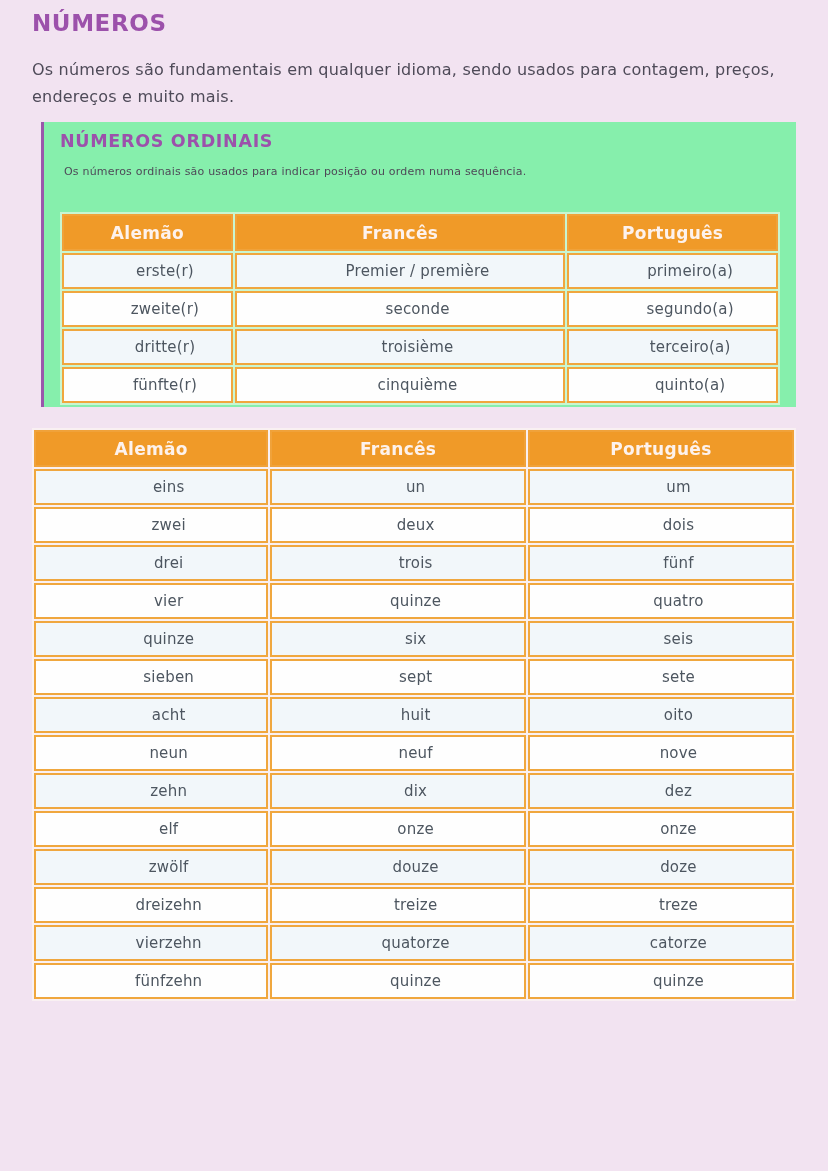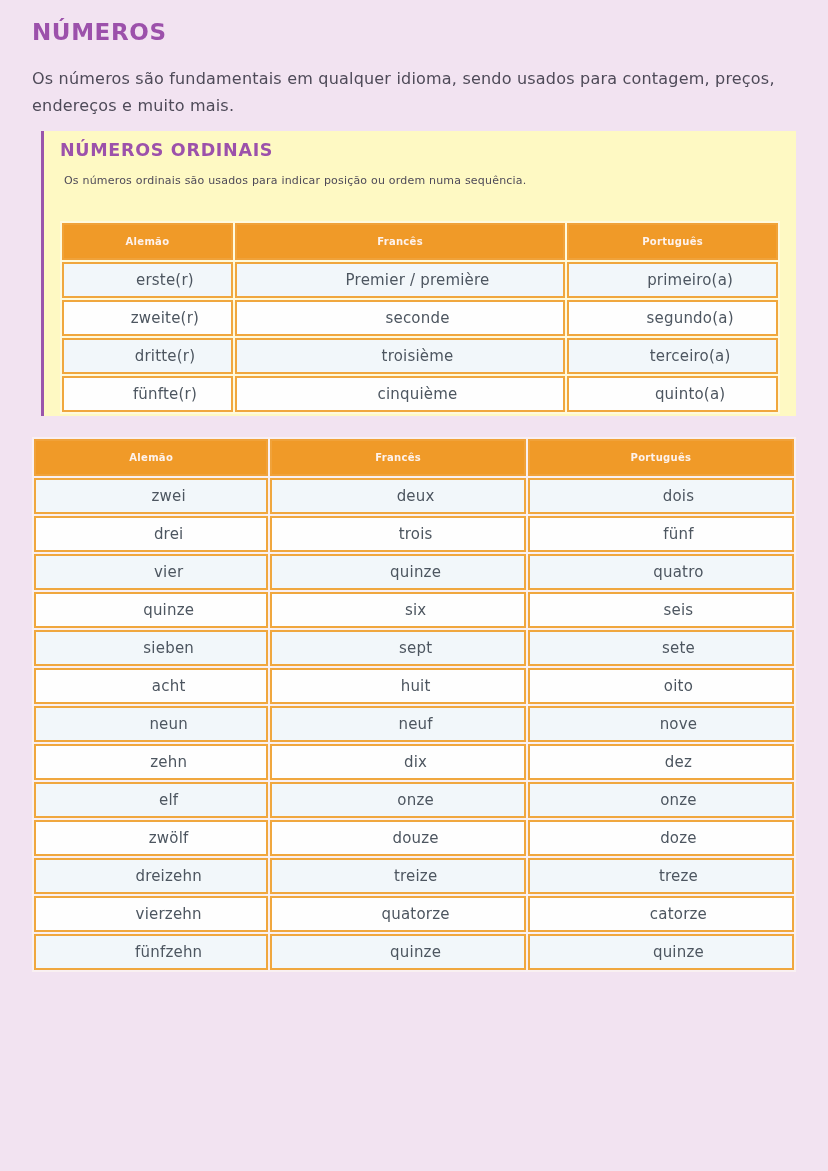--- a/index.html
+++ b/index.html
@@ -12,35 +12,35 @@
   .page {
     width: 828px;
     height: 1171px;
     padding: 6px 32px 0 32px;
   }
   h1.page-title {
     color: #9c51ab;
     font-size: 23px;
     font-weight: bold;
     letter-spacing: 0.6px;
-    margin-top: 13px;
+    margin-top: 4px;
   }
   p.intro {
     margin-top: 20px;
     font-size: 16px;
     line-height: 27px;
     letter-spacing: 0.2px;
     color: #4e4a58;
   }
   section.ordinals {
     margin-top: 12px;
     margin-left: 9px;
     border-left: 3px solid #9a56ab;
     padding: 7px 16px 2px 16px;
-    background: #fef9c3;
+    background: #86efac;
   }
   h2.ordinals-heading {
     color: #9c51ab;
     font-size: 17.5px;
     font-weight: bold;
     letter-spacing: 0.7px;
     margin-top: 2px;
   }
   p.ordinals-desc {
     margin: 14px 0 0 4px;
@@ -55,21 +55,21 @@
     border-spacing: 2px;
     background: rgba(255, 251, 243, 0.55);
   }
   table.ordinals-table { margin-top: 34px; }
   table.cardinals-table { margin-top: 21px; }
   .lang-table th {
     height: 37px;
     background: #f09a28;
     border: 2px solid #f0a23a;
     color: #fdf2ed;
-    font-size: 10px;
+    font-size: 17px;
     font-weight: bold;
     letter-spacing: 0.3px;
     vertical-align: middle;
   }
   .lang-table td {
     height: 36px;
     border: 2px solid #f0a73e;
     font-size: 15px;
     letter-spacing: 0.2px;
     color: #4d5660;
@@ -148,20 +148,25 @@
       </colgroup>
     <thead>
       <tr>
           <th>Alemão</th>
           <th>Francês</th>
           <th>Português</th>
         </tr>
     </thead>
     <tbody>
         <tr>
+          <td>eins</td>
+          <td>un</td>
+          <td>um</td>
+        </tr>
+        <tr>
           <td>zwei</td>
           <td>deux</td>
           <td>dois</td>
         </tr>
         <tr>
           <td>drei</td>
           <td>trois</td>
           <td>fünf</td>
         </tr>
         <tr>

